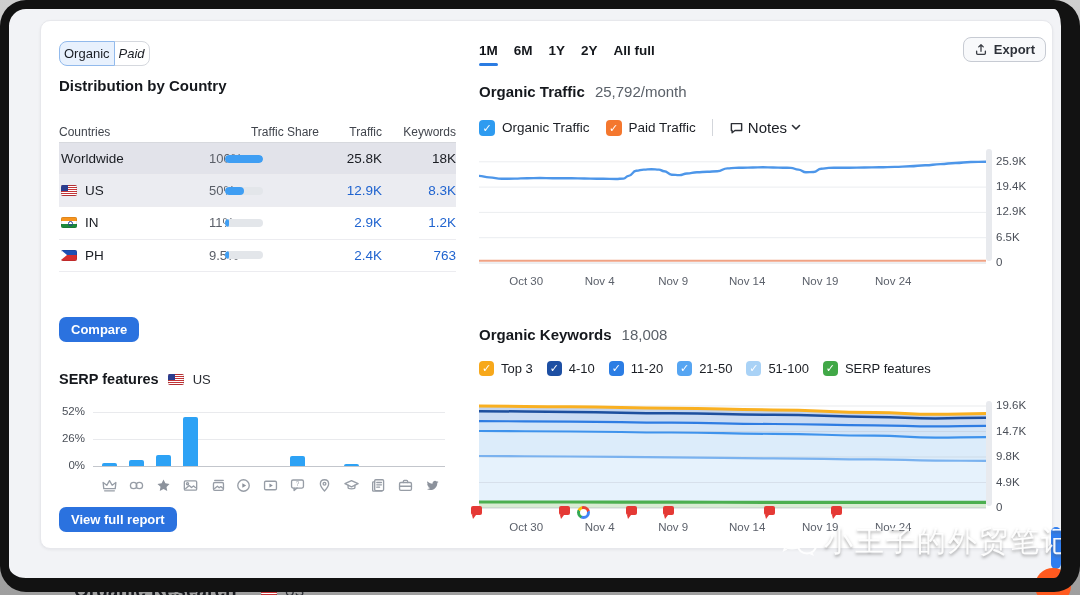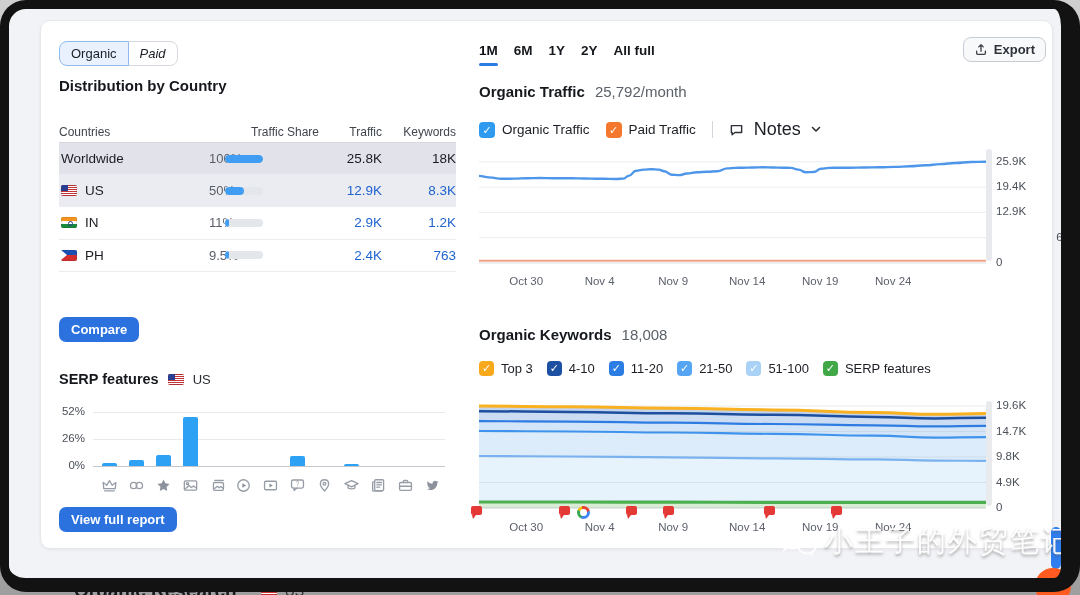--- a/index.html
+++ b/index.html
@@ -4,21 +4,21 @@
 <style>
   html,body{margin:0;padding:0;background:#a8a8a8;}
   *{box-sizing:border-box;font-family:"Liberation Sans","DejaVu Sans",sans-serif;}
   .stage{position:relative;width:1080px;height:595px;overflow:hidden;background:linear-gradient(180deg,#cfcfcf 0,#9f9f9f 100%);}
   .chrome{position:absolute;left:0;top:0;right:0;bottom:3px;border-radius:26px;border-style:solid;border-color:#121212;border-width:9px 19px 14px 9px;pointer-events:none;z-index:40;}
   .window{position:absolute;left:9px;top:9px;width:1053px;height:572px;background:#f2f3f6;z-index:1;}
   .card{position:absolute;left:31px;top:11px;width:1013px;height:529px;background:#fff;border:1px solid #e7e8ec;border-radius:10px;box-shadow:0 1px 3px rgba(20,20,40,.06);}
   .r{position:absolute;}
   
   .seg{display:inline-flex;}
-  .seg-btn{border:1px solid #d5d8de;background:#fff;font-size:13px;color:#1b1e24;padding:4px 11px;cursor:pointer;}
+  .seg-btn{border:1px solid #d5d8de;background:#fff;font-size:13px;color:#1b1e24;padding:4px 4px;cursor:pointer;}
   .seg-btn:first-child{border-radius:8px 0 0 8px;}
   .seg-btn:last-child{border-radius:0 8px 8px 0;margin-left:-1px;font-style:italic;}
   .seg-btn.active{background:#e8f1fd;border-color:#92baec;position:relative;z-index:2;}
   h3{margin:0;font-size:15px;font-weight:800;color:#15181d;}
   .muted-val{font-size:15px;color:#5b6169;font-weight:400;margin-left:10px;}
   
   .tbl-head,.c-row{display:grid;grid-template-columns:150px 110px 63px 74px;align-items:center;}
   .tbl-head{height:22px;border-bottom:1px solid #d7d9de;font-size:12px;color:#41454d;}
   .tbl-head span:nth-child(n+2){text-align:right;}
   .c-row{height:32.2px;border-bottom:1px solid #ececf0;font-size:13.5px;color:#191c22;}
@@ -53,21 +53,21 @@
   
   .tabs{display:flex;gap:16px;align-items:flex-start;}
   .tab{background:none;border:none;padding:0;font-size:13.5px;font-weight:700;color:#15181d;cursor:pointer;}
   .tab.active{color:#0f1116;}
   .tab.active::after{content:"";display:block;height:3px;background:#2b7ce2;border-radius:2px;margin-top:5px;}
   .legend-row{display:flex;align-items:center;gap:16px;}
   .leg-item{display:flex;align-items:center;gap:7px;font-size:13.5px;color:#1b1e24;cursor:pointer;}
   .cb{width:16px;height:16px;border-radius:4px;color:#fff;font-size:11px;font-weight:700;line-height:16px;text-align:center;display:inline-block;}
   .cb.small{width:15px;height:15px;line-height:15px;border-radius:4px;}
   .vdiv{width:1px;height:17px;background:#d3d6db;}
-  .notes-btn{display:flex;align-items:center;gap:10px;background:none;border:none;font-size:18px;color:#1b1e24;cursor:pointer;padding:0;}
+  .notes-btn{display:flex;align-items:center;gap:4px;background:none;border:none;font-size:15px;color:#1b1e24;cursor:pointer;padding:0;}
   .chart-strip{position:absolute;width:6px;background:#e8eaee;border-radius:3px;}
   .note-flag{position:absolute;width:11px;height:9px;background:#e53935;border-radius:2px;}
   .note-flag::after{content:"";position:absolute;left:1px;top:8.5px;border-left:1.5px solid transparent;border-right:3px solid transparent;border-top:4px solid #e53935;}
   .g-logo{position:absolute;width:13px;height:13px;border-radius:50%;background:conic-gradient(from 120deg,#4285f4 0 23%,#34a853 23% 48%,#fbbc05 48% 62%,#ea4335 62% 88%,#4285f4 88%);}
   .g-logo::after{content:"";position:absolute;left:3px;top:3px;width:7px;height:7px;border-radius:50%;background:#fff;}
   
   .bottom-heading{position:absolute;left:49px;top:555px;display:flex;align-items:center;gap:8px;}
   .bottom-heading h2{margin:16px;font-size:19px;font-weight:700;color:#17191e;}
   .bottom-heading .cc{font-size:14px;color:#2a2d33;}
   .watermark{position:absolute;left:776px;top:522px;display:flex;align-items:center;gap:6px;z-index:6;}
@@ -332,21 +332,21 @@
             <path d="M0.0 40.1 C45.6 40.1,45.6 40.6,91.3 40.6 C142.0 40.6,142.0 41.7,192.7 41.7 C243.4 41.7,243.4 43.0,294.1 43.0 C344.8 43.0,344.8 44.3,395.5 44.3 C425.9 44.3,425.9 45.3,456.3 45.3 C481.6 45.3,481.6 44.8,507.0 44.8" stroke="#2e7ce2" stroke-width="2.2" fill="none" stroke-linecap="round" stroke-linejoin="round"></path>
             <path d="M0.0 50.0 C45.6 50.0,45.6 50.5,91.3 50.5 C142.0 50.5,142.0 51.5,192.7 51.5 C243.4 51.5,243.4 52.8,294.1 52.8 C344.8 52.8,344.8 54.7,395.5 54.7 C425.9 54.7,425.9 56.7,456.3 56.7 C481.6 56.7,481.6 56.2,507.0 56.2" stroke="#3f93ec" stroke-width="2.2" fill="none" stroke-linecap="round" stroke-linejoin="round"></path>
             <path d="M0.0 75.0 C45.6 75.0,45.6 75.5,91.3 75.5 C142.0 75.5,142.0 76.3,192.7 76.3 C243.4 76.3,243.4 77.3,294.1 77.3 C344.8 77.3,344.8 78.3,395.5 78.3 C425.9 78.3,425.9 79.6,456.3 79.6 C481.6 79.6,481.6 79.9,507.0 79.9" stroke="#7ab2ef" stroke-width="2.2" fill="none" stroke-linecap="round" stroke-linejoin="round"></path>
             <path d="M0.0 121.0 C45.6 121.0,45.6 121.0,91.3 121.0 C142.0 121.0,142.0 121.2,192.7 121.2 C243.4 121.2,243.4 121.3,294.1 121.3 C344.8 121.3,344.8 121.3,395.5 121.3 C425.9 121.3,425.9 121.3,456.3 121.3 C481.6 121.3,481.6 121.3,507.0 121.3" stroke="#4caf50" stroke-width="3.2" fill="none" stroke-linecap="round" stroke-linejoin="round"></path>
           </svg></div>
       <div class="chart-strip" style="left:945px;top:380px;height:105px;"></div>
 
     <div class="ylab" style="left: 955px; width: 40px; text-align: left; top: 133.8px;">25.9K</div>
         <div class="ylab" style="left: 955px; width: 40px; text-align: left; top: 159.1px;">19.4K</div>
         <div class="ylab" style="left: 955px; width: 40px; text-align: left; top: 184.4px;">12.9K</div>
-        <div class="ylab" style="left: 955px; width: 40px; text-align: right; top: 209.7px; margin-left: 44px;">6.5K</div>
+        <div class="ylab" style="left: 955px; width: 40px; text-align: left; top: 209.7px;">6.5K</div>
         <div class="ylab" style="left: 955px; width: 40px; text-align: left; top: 235px;">0</div>
         <div class="xlab" style="left: 485.151px; top: 254px;">Oct 30</div>
         <div class="xlab" style="left: 558.666px; top: 254px;">Nov 4</div>
         <div class="xlab" style="left: 632.181px; top: 254px;">Nov 9</div>
         <div class="xlab" style="left: 706.203px; top: 254px;">Nov 14</div>
         <div class="xlab" style="left: 779.211px; top: 254px;">Nov 19</div>
         <div class="xlab" style="left: 852.219px; top: 254px;">Nov 24</div>
         <div class="ylab" style="left: 955px; width: 40px; text-align: left; top: 378px;">19.6K</div>
         <div class="ylab" style="left: 955px; width: 40px; text-align: left; top: 403.5px;">14.7K</div>
         <div class="ylab" style="left: 955px; width: 40px; text-align: left; top: 429px;">9.8K</div>

